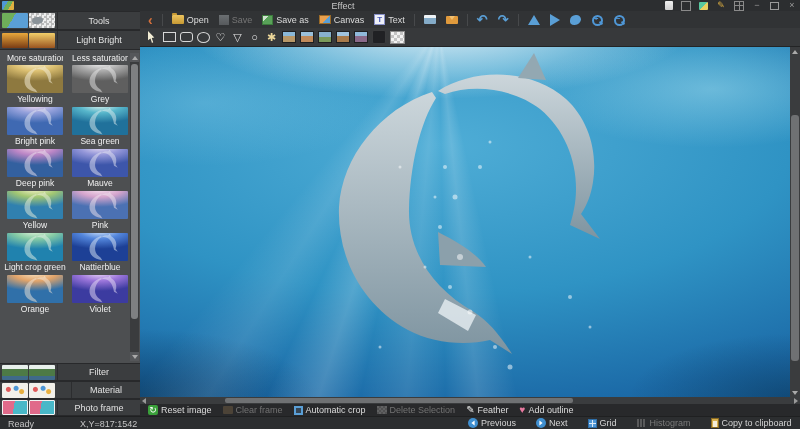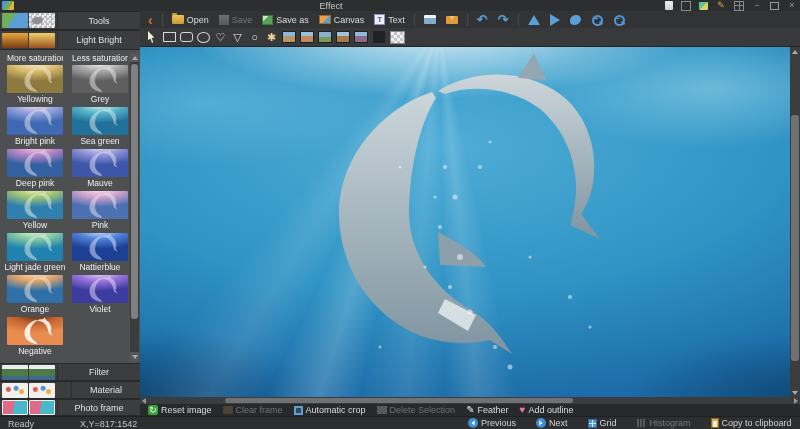--- a/index.html
+++ b/index.html
@@ -4,21 +4,21 @@
 <style>
   html,body{margin:0;padding:0;background:#1e1f21;}
   #app{position:relative;width:800px;height:429px;overflow:hidden;background:#2c2e30;
        font-family:"Liberation Sans",sans-serif;color:#ddd;font-size:9px;}
   .abs{position:absolute;}
 
   
   #titlebar{left:0;top:0;width:800px;height:11px;}
   #app-icon{left:2px;top:1px;width:12px;height:9px;border-radius:1px;
     background:linear-gradient(120deg,#4f97d6 0 35%,#6fae5a 35% 65%,#e0b040 65%);}
-  #win-title{left:136px;top:1px;width:390px;text-align:center;color:#c8c8c8;font-size:9px;}
+  #win-title{left:148px;top:1px;width:390px;text-align:center;color:#c8c8c8;font-size:9px;}
   #win-icons{right:3px;top:0px;display:flex;gap:8px;align-items:center;height:11px;}
   .wic{width:10px;height:9px;display:flex;align-items:center;justify-content:center;color:#9a9a9a;font-size:9px;line-height:1;}
   .wic-doc{width:8px;height:9px;background:linear-gradient(#f0f0f0,#cfcfcf);border-radius:1px;}
   .wic-expand{width:8px;height:8px;border:1px solid #8a8a8a;background:transparent;}
   .wic-img{width:9px;height:8px;background:linear-gradient(135deg,#58c9a0 0 50%,#e8d060 50%);border-radius:1px;}
   .wic-pencil{color:#e0b040;font-size:9px;}
   .wic-grid{width:8px;height:8px;border:1px solid #8a8a8a;
     background:linear-gradient(#8a8a8a,#8a8a8a) 50% 0/1px 100% no-repeat,linear-gradient(#8a8a8a,#8a8a8a) 0 50%/100% 1px no-repeat;}
   .wic-max{width:7px;height:6px;border:1px solid #9a9a9a;}
 
@@ -354,21 +354,21 @@
               </svg>
             </div>
           <div class="fx-label">Pink</div>
         </div>
         <div class="fx-cell">
           <div class="fx-thumb" style="background:radial-gradient(ellipse 85% 65% at 50% -8%, #e5f5dc 0%, #86cba5 45%, #2082ae 100%)">
               <svg class="fx-svg" viewBox="0 0 56 28" preserveAspectRatio="none">
                 <use href="#minidolphin" fill="rgba(225,240,228,0.5)"></use>
               </svg>
             </div>
-          <div class="fx-label">Light jade green</div>
+          <div class="fx-label">Light crop green</div>
         </div>
         <div class="fx-cell">
           <div class="fx-thumb" style="background:radial-gradient(ellipse 85% 65% at 50% -8%, #d1e4f9 0%, #5285db 45%, #1d4096 100%)">
               <svg class="fx-svg" viewBox="0 0 56 28" preserveAspectRatio="none">
                 <use href="#minidolphin" fill="rgba(220,232,245,0.5)"></use>
               </svg>
             </div>
           <div class="fx-label">Nattierblue</div>
         </div>
         <div class="fx-cell">
@@ -379,28 +379,20 @@
             </div>
           <div class="fx-label">Orange</div>
         </div>
         <div class="fx-cell">
           <div class="fx-thumb" style="background:radial-gradient(ellipse 85% 65% at 50% -8%, #ebd8f9 0%, #9c76db 45%, #3c3ba0 100%)">
               <svg class="fx-svg" viewBox="0 0 56 28" preserveAspectRatio="none">
                 <use href="#minidolphin" fill="rgba(232,222,245,0.5)"></use>
               </svg>
             </div>
           <div class="fx-label">Violet</div>
-        </div>
-        <div class="fx-cell">
-          <div class="fx-thumb" style="background:radial-gradient(ellipse 85% 65% at 50% -8%, #4a2a12 0%, #c2612f 45%, #ea8c50 100%)">
-              <svg class="fx-svg" viewBox="0 0 56 28" preserveAspectRatio="none">
-                <use href="#minidolphin" fill="rgba(255,255,255,0.85)"></use>
-              </svg>
-            </div>
-          <div class="fx-label">Negative</div>
         </div>
       </div>
     </div>
 
     <div id="fx-scroll">
       <span class="fx-sc-btn" style="top:0;">
           <span class="tri-up"></span>
         </span>
       <span id="fx-sc-thumb"></span>
       <span class="fx-sc-btn" style="bottom:0;">

